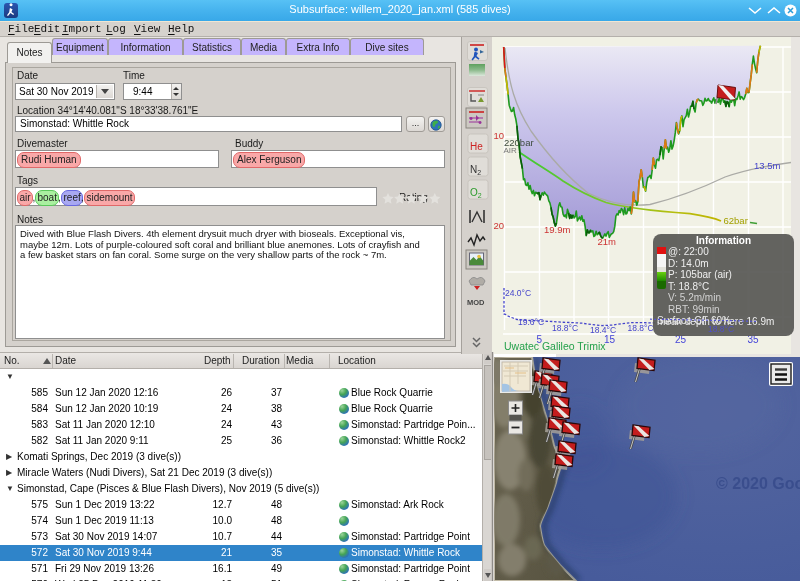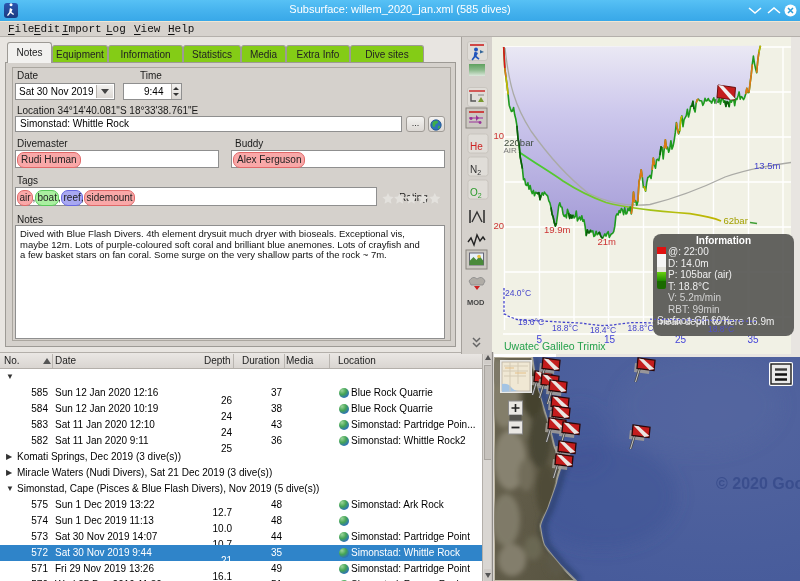--- a/index.html
+++ b/index.html
@@ -14,21 +14,21 @@
 #appicon{left:4px;top:3px;width:14px;height:15px;border-radius:3px;
   background:linear-gradient(#2a56b0,#1c3a80);}
 #underline{left:0;top:21px;width:800px;height:1px;background:#f0e6d2;}
 
 #menubar{left:0;top:22px;width:800px;height:14px;background:#d6d2cd;
   font-size:11px;color:#111;}
 #menubar span{position:absolute;top:1px;font-family:Liberation Mono, monospace;}
 #menubar u{text-decoration-thickness:1px;text-underline-offset:2px;}
 #menuline{left:0;top:36px;width:800px;height:1px;background:#b4b0ab;}
 
-.tab{position:absolute;top:45px;height:17px;background:#84cc16;
+.tab{position:absolute;top:38px;height:17px;background:#c4b5fd;
   border:1px solid #9d9a95;border-bottom:none;border-radius:3px 3px 0 0;
   font-size:10px;color:#222;text-align:center;line-height:17px;box-sizing:border-box;}
 #tabNotes{top:42px;height:21px;background:#f2f1ef;line-height:20px;z-index:3;}
 #pane{left:5px;top:62px;width:451px;height:285px;background:#d5d1cc;
   border:1px solid #9d9a95;box-sizing:border-box;}
 #innerframe{left:12px;top:67px;width:439px;height:274px;
   border:1px solid #aaa69f;box-sizing:border-box;}
 
 .lbl{position:absolute;font-size:10px;color:#1a1a1a;}
 .input{position:absolute;background:#fff;border:1px solid #8f8f8f;box-sizing:border-box;}
@@ -39,21 +39,21 @@
 
 #tablewrap{left:0;top:352px;width:556px;height:229px;background:#fff;font-size:10px;}
 #thead{left:0;top:0;width:482px;height:17px;
   background:linear-gradient(#eae7e4,#d9d5d1);border-top:1px solid #b3afaa;
   border-bottom:1px solid #b3afaa;box-sizing:border-box;color:#222;}
 .hsep{position:absolute;top:1px;width:1px;height:14px;background:#b9b5b0;}
 .trow{position:absolute;left:0;width:482px;height:16px;line-height:16px;color:#000;white-space:nowrap;}
 .sel{background:#2f84c9;color:#fff;}
 .num{position:absolute;left:0;width:48px;text-align:right;}
 .dt{position:absolute;left:55px;}
-.dep{position:absolute;left:180px;width:52px;text-align:right;margin-top:8px;}
+.dep{position:absolute;left:180px;width:52px;text-align:right;}
 .dur{position:absolute;left:240px;width:42px;text-align:right;}
 .loc{position:absolute;left:351px;}
 .arrow{position:absolute;left:6px;font-size:8px;top:0px;color:#333;}
 .gtxt{position:absolute;left:17px;}
 .globe{position:absolute;width:10px;height:10px;border-radius:50%;
   background:radial-gradient(circle at 30% 25%,#9ad49a 0%,#44a455 40%,#2e72b8 75%,#1d4f8e 100%);}
 
 #vscroll{left:482px;top:352px;width:9px;height:229px;background:#d9d6d2;border-left:1px solid #b3afaa;box-sizing:border-box;}
 
 #toolstrip{left:461px;top:37px;width:31px;height:317px;background:#d5d1cc;
@@ -99,28 +99,28 @@
 <div class="tab" style="left:52px;width:56px;">Equipment</div>
 <div class="tab" style="left:108px;width:75px;">Information</div>
 <div class="tab" style="left:183px;width:58px;">Statistics</div>
 <div class="tab" style="left:241px;width:45px;">Media</div>
 <div class="tab" style="left:286px;width:64px;">Extra Info</div>
 <div class="tab" style="left:350px;width:74px;">Dive sites</div>
 <div class="abs" id="pane"></div>
 <div class="abs" id="innerframe"></div>
 
 <div class="lbl" style="left:17px;top:70px;">Date</div>
-<div class="lbl" style="left:140px;top:70px;text-align:center;">Time</div>
+<div class="lbl" style="left:123px;top:70px;text-align:center;">Time</div>
 <div class="input" style="left:15px;top:82.5px;width:100px;height:17px;font-size:10px;line-height:15px;padding-left:3px;">Sat 30 Nov 2019
   <div style="position:absolute;right:1px;top:1px;width:16px;height:13px;background:linear-gradient(#f2f1ef,#dcd8d4);border-left:1px solid #b5b1ac;"></div>
   <svg style="position:absolute;right:5px;top:5px" width="8" height="5">
       <path d="M0 0 h8 l-4 5z" fill="#444"></path>
     </svg>
 </div>
-<div class="input" style="left:123px;top:82.5px;width:59px;height:17px;font-size:10px;line-height:15px;padding-left:20px;">9:44
+<div class="input" style="left:123px;top:82.5px;width:59px;height:17px;font-size:10px;line-height:15px;padding-left:9px;">9:44
   <div style="position:absolute;right:0px;top:0px;width:9px;height:15px;background:linear-gradient(#f2f1ef,#dcd8d4);border-left:1px solid #b5b1ac;"></div>
   <svg style="position:absolute;right:1px;top:3px" width="8" height="10">
       <path d="M1 3 l3-3 3 3z" fill="#333"></path>
       <path d="M1 6 l3 3 3-3z" fill="#333"></path>
     </svg>
 </div>
 <div class="lbl" style="left:17px;top:105px;">Location 34°14'40.081"S 18°33'38.761"E</div>
 <div class="input" style="left:15px;top:116px;width:387px;height:16px;font-size:10px;line-height:14px;padding-left:4px;">Simonstad: Whittle Rock</div>
 <div class="btn" style="left:406px;top:116px;width:19px;height:16px;font-size:9px;text-align:center;line-height:13px;color:#222;">...</div>
 <div class="btn" style="left:428px;top:116px;width:17px;height:16px;">

